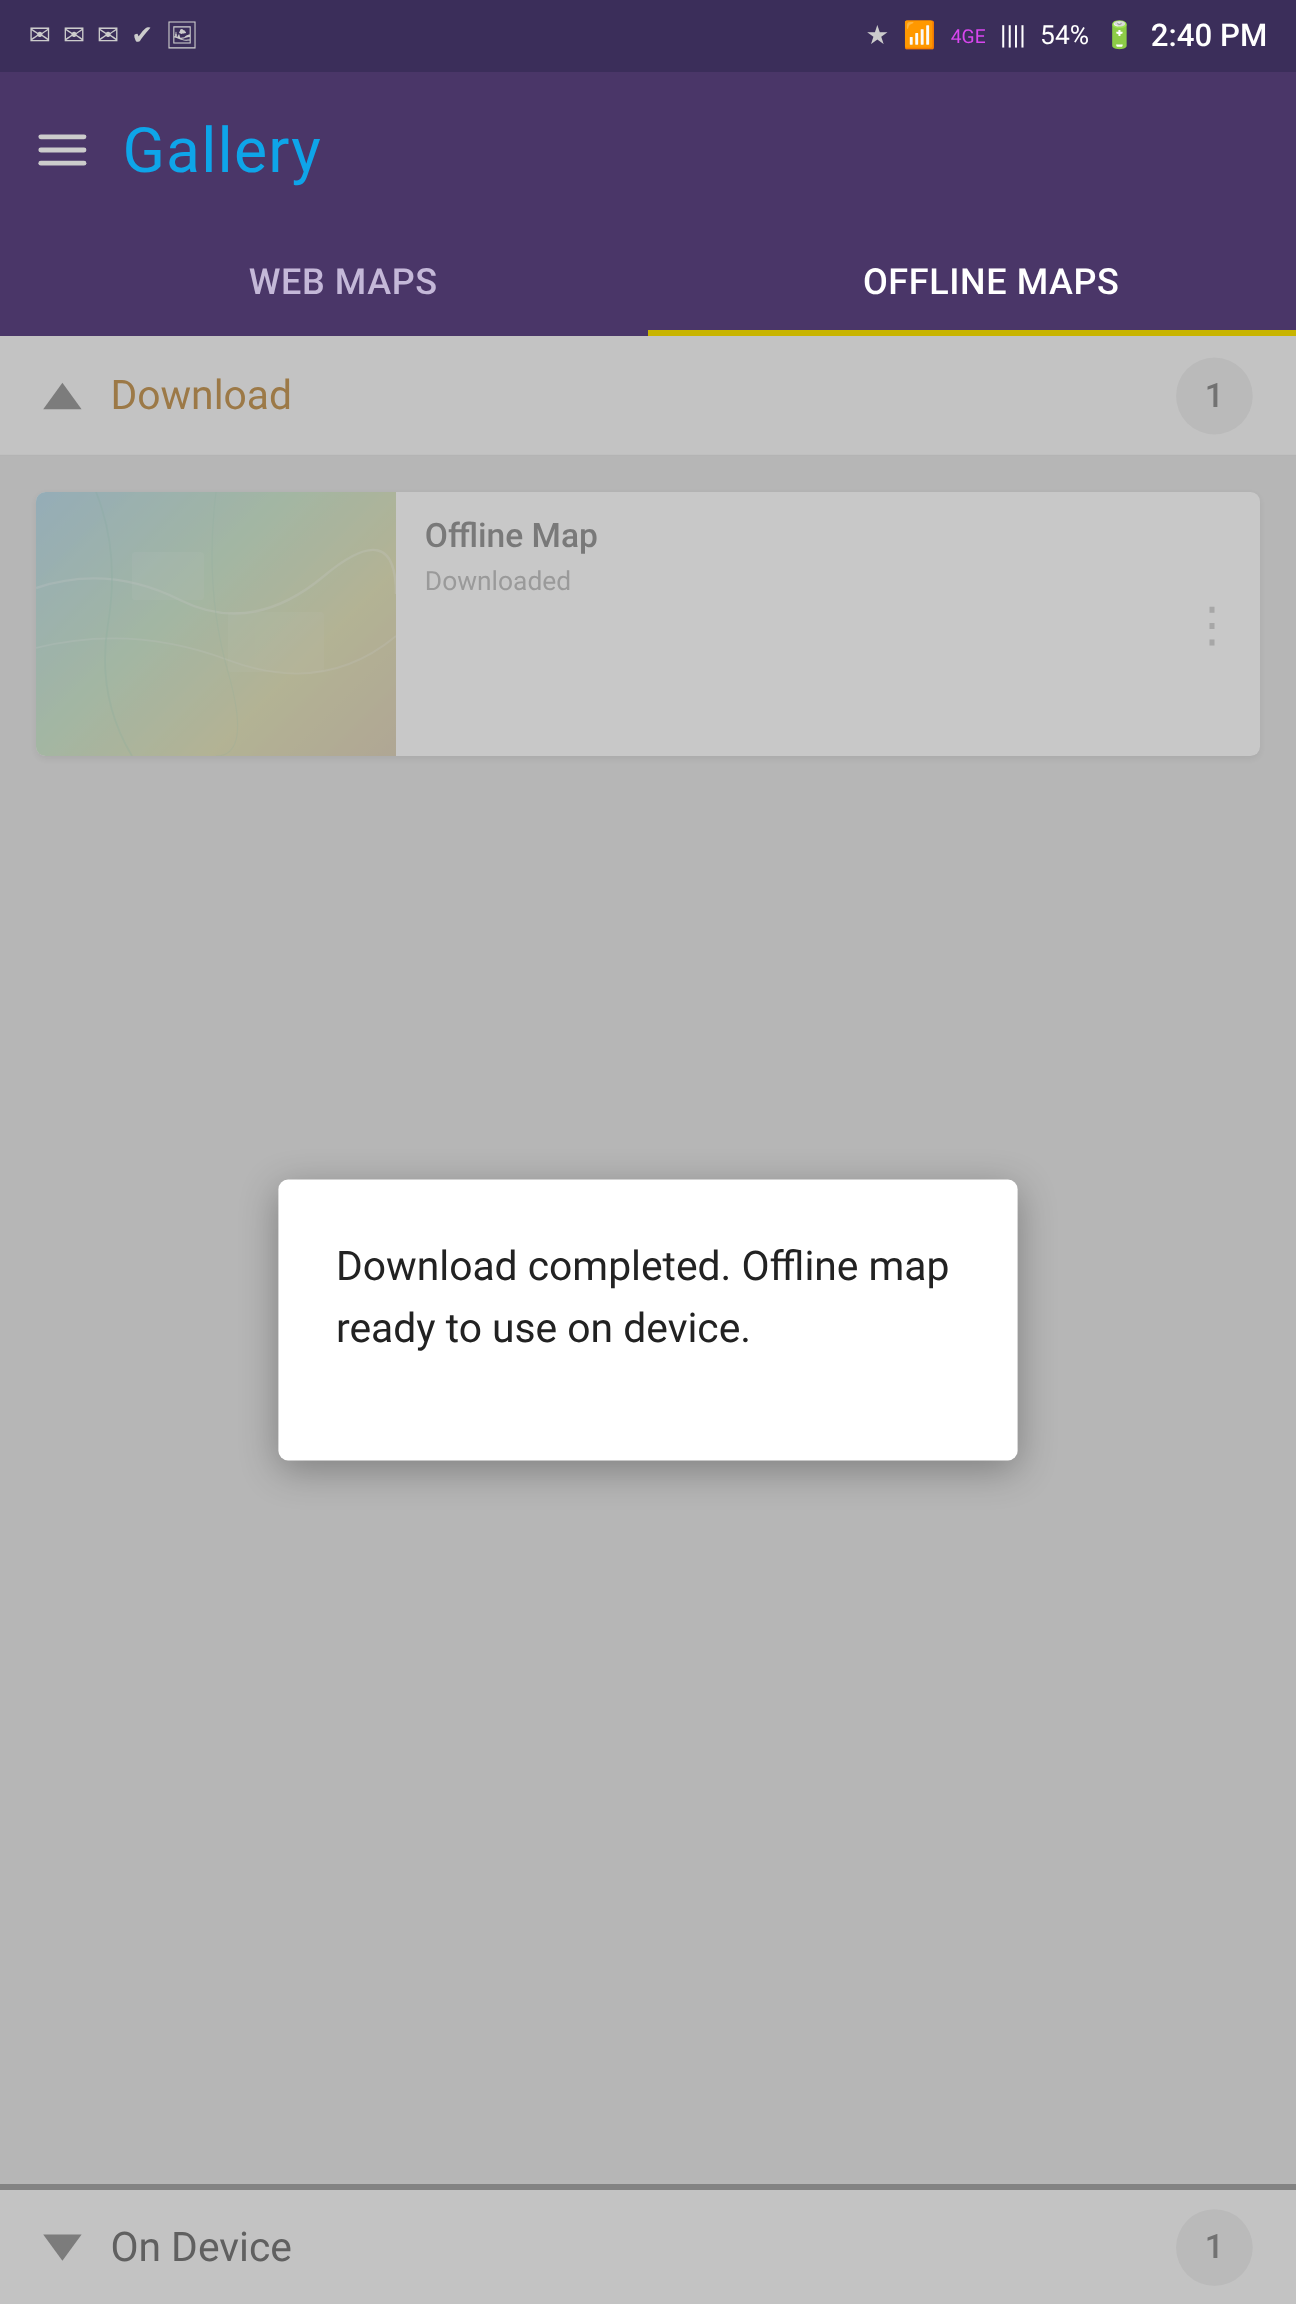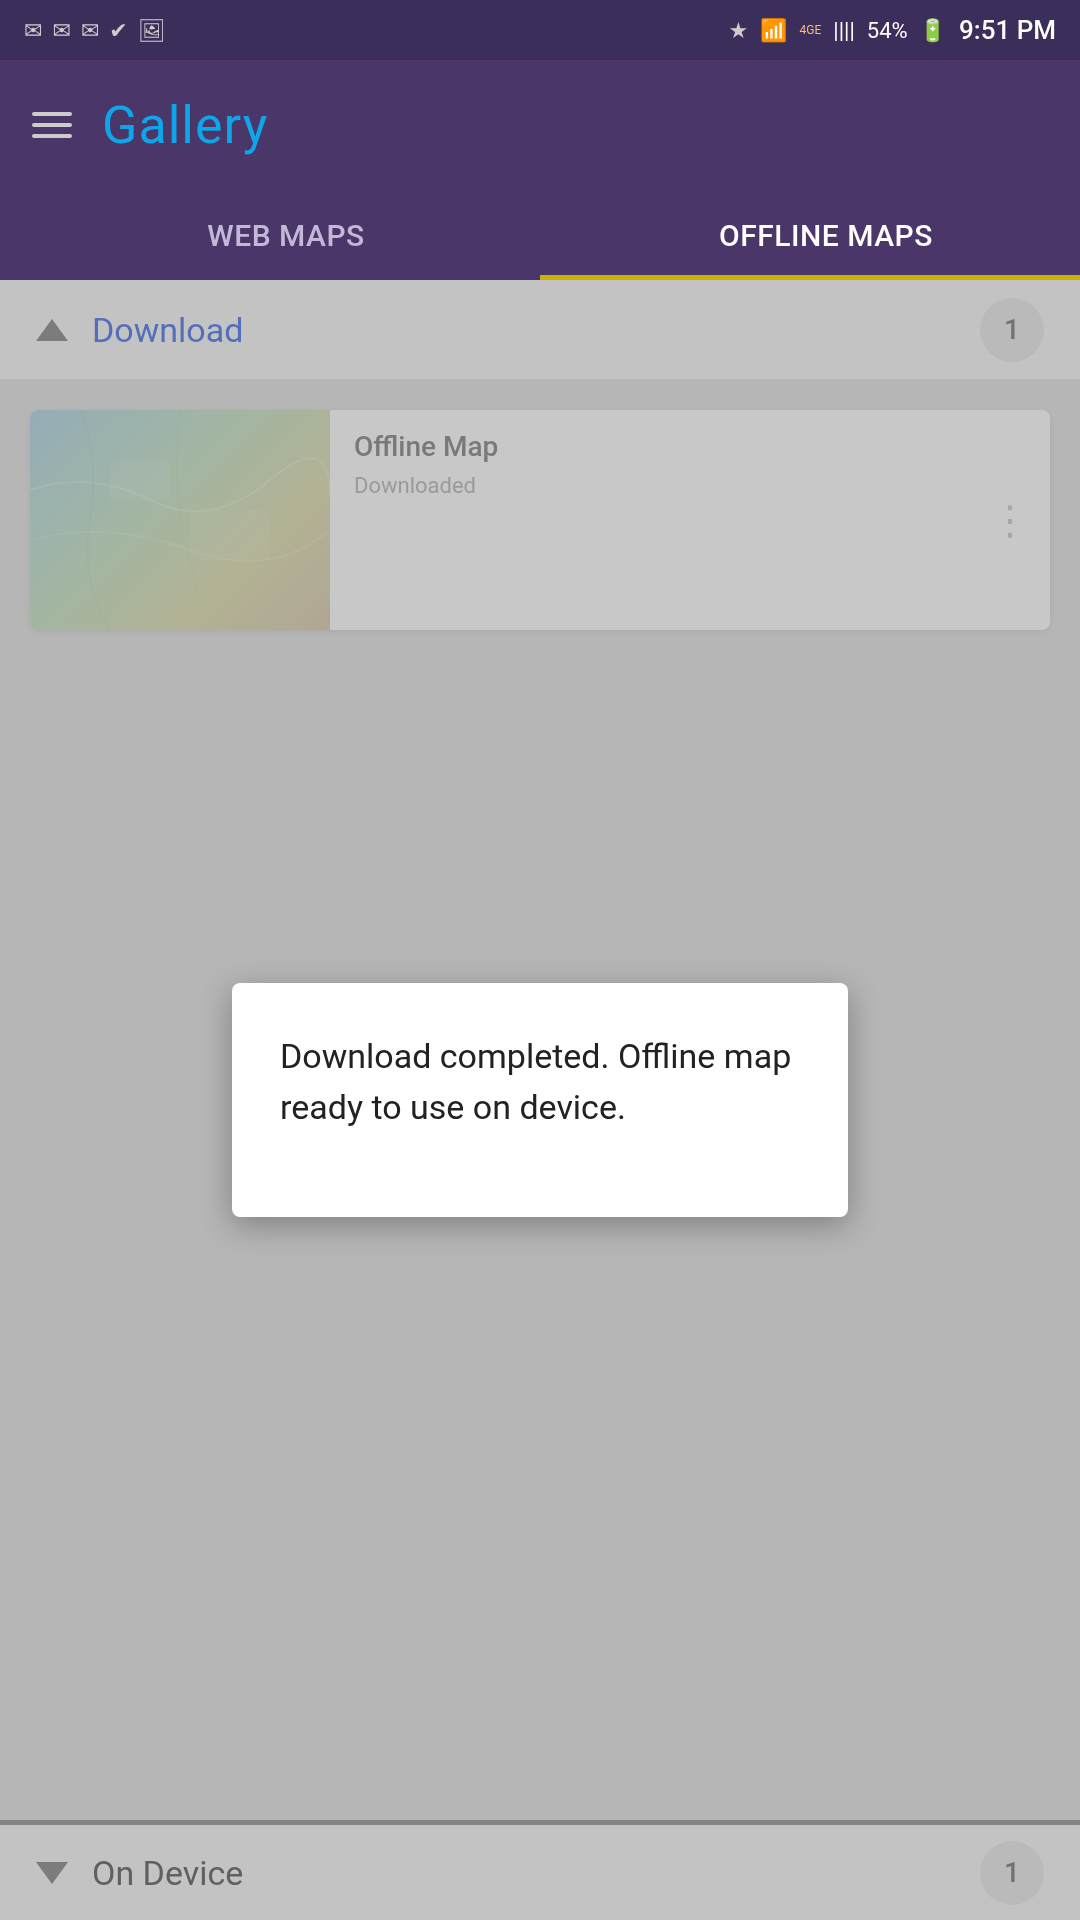--- a/index.html
+++ b/index.html
@@ -137,21 +137,21 @@
     }
     .chevron-up {
       width: 0;
       height: 0;
       border-left: 16px solid transparent;
       border-right: 16px solid transparent;
       border-bottom: 22px solid #666;
     }
     .section-title {
       font-size: 34px;
-      color: #1d4ed8;
+      color: #a16207;
       font-weight: 400;
     }
     .badge {
       width: 64px;
       height: 64px;
       border-radius: 50%;
       background: #d8d8d8;
       display: flex;
       align-items: center;
       justify-content: center;
@@ -289,25 +289,25 @@
   <div class="status-bar-left">
     <span class="status-icon">✉</span>
     <span class="status-icon">✉</span>
     <span class="status-icon">✉</span>
     <span class="status-icon">✔</span>
     <span class="status-icon">🖼</span>
   </div>
   <div class="status-bar-right">
     <span class="status-icon">★</span>
     <span class="status-icon">📶</span>
-    <span style="font-size:12px;color:#fdba74;text-align:center;">4GE</span>
+    <span style="font-size:16px;color:#d946ef;text-align:center;">4GE</span>
     <span style="font-size:22px;">||||</span>
     <span style="font-size:22px;">54%</span>
     <span style="font-size:22px;">🔋</span>
-    <span class="status-time">9:51 PM</span>
+    <span class="status-time">2:40 PM</span>
   </div>
 </div>
 
 <div class="app-bar">
   <div class="hamburger-icon">
     <span></span>
     <span></span>
     <span></span>
   </div>
   <span class="app-title">Gallery</span>

